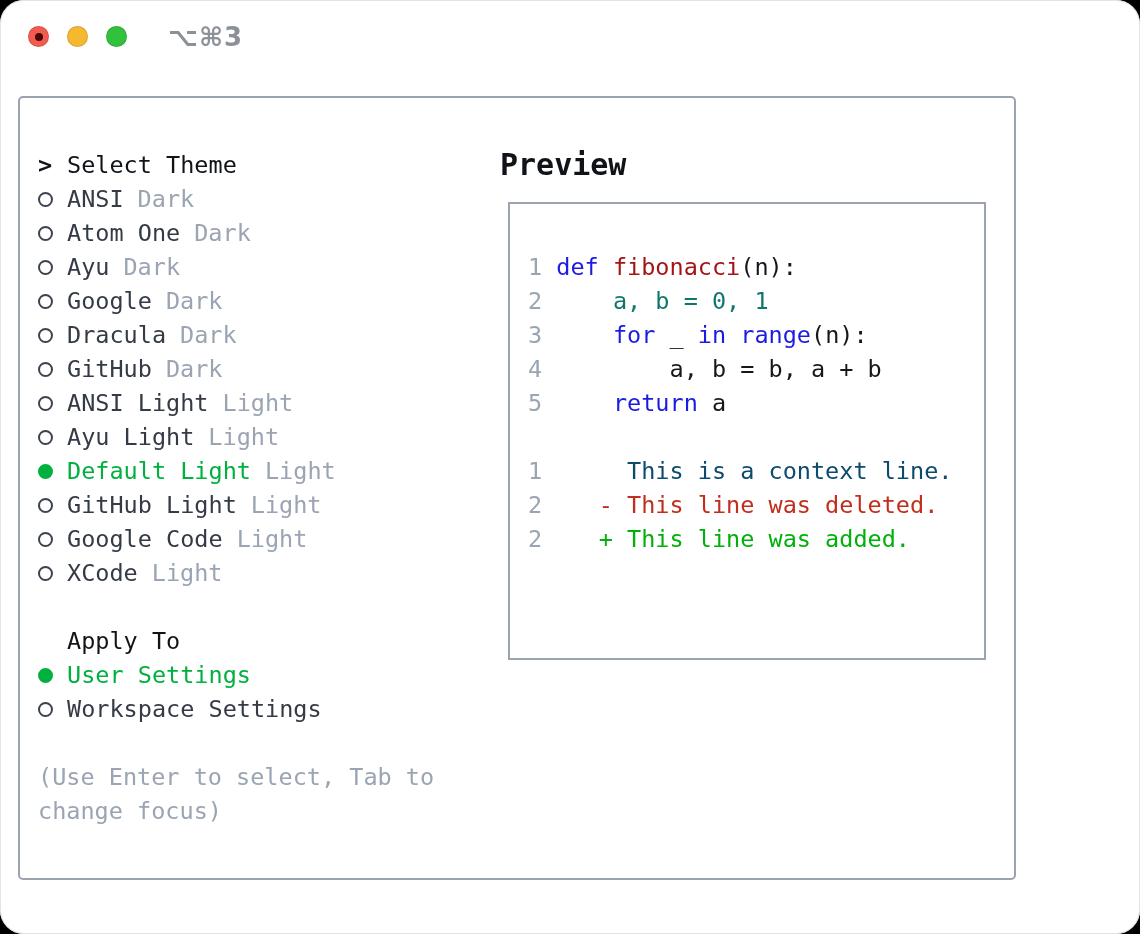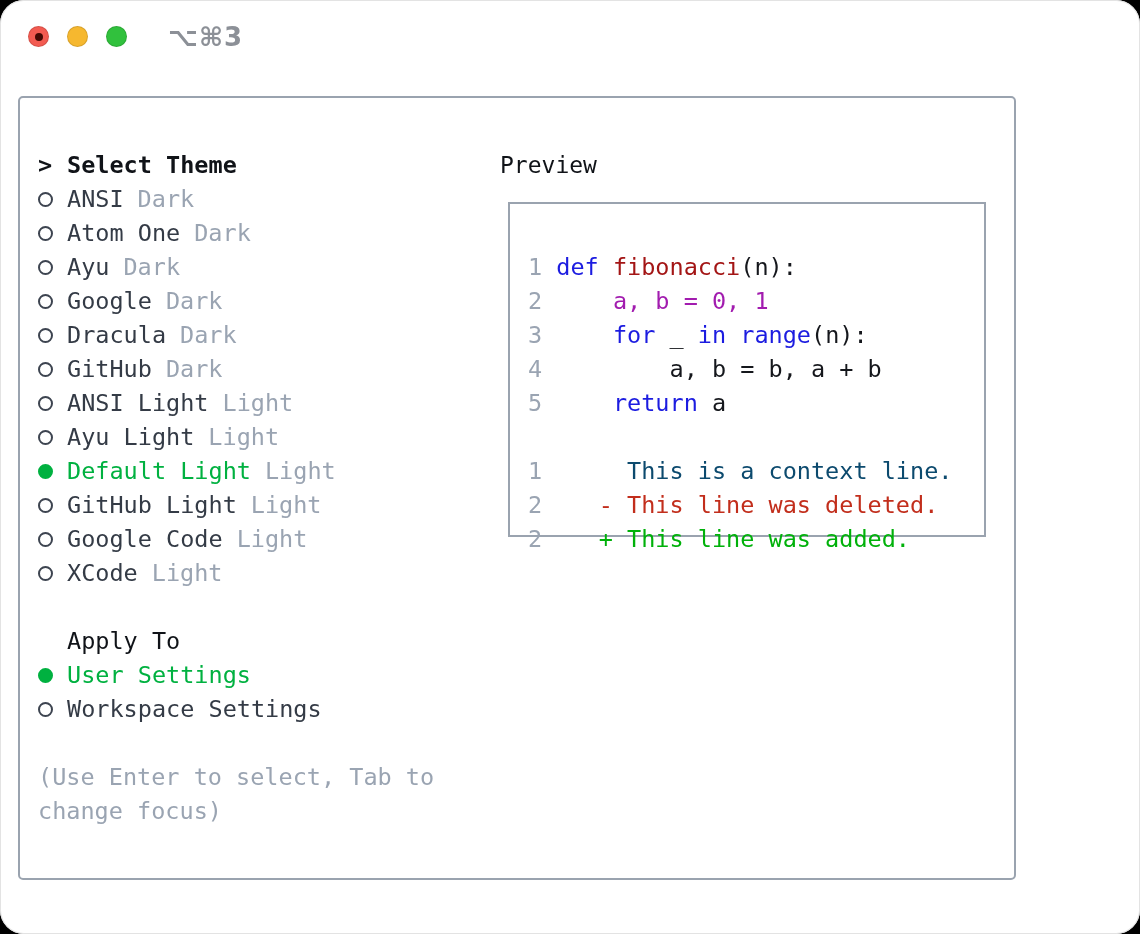--- a/index.html
+++ b/index.html
@@ -28,35 +28,35 @@
     border:2px solid var(--border-gray); border-radius:5px; background:#fff;
   }
   
   .col-left {
     position:absolute; left:38px; top:148px;
     font:23.5px/34px "DejaVu Sans Mono", monospace;
     color:var(--text-dark);
   }
   .row { height:34px; display:flex; align-items:center; white-space:pre; }
   .hdr-prefix { display:inline-block; width:29px; font-weight:700; color:var(--heading); }
-  .hdr-text { font-weight:700; color:var(--heading); }
+  .hdr-text { font-weight:400; color:var(--heading); }
   .radio { flex:none; width:15px; height:15px; border-radius:50%; border:2px solid var(--radio-border); margin-right:14px; }
   .radio.selected { background:var(--accent-green); border-color:var(--accent-green); }
   .opt-name { color:var(--text-dark); }
   .opt-name.selected { color:var(--accent-green); }
   .opt-variant { color:var(--muted); margin-left:14px; }
   .apply-header { padding-left:29px; color:var(--heading); }
   .help-row { color:var(--muted); }
   
   .preview-title {
     position:absolute; left:500px; top:148px; height:34px; line-height:34px;
-    font-size:23px; font-weight:400; color:var(--heading);
+    font-size:30px; font-weight:700; color:var(--heading);
   }
   .preview-box {
-    position:absolute; left:508px; top:202px; width:478px; height:335px;
+    position:absolute; left:508px; top:202px; width:478px; height:458px;
     border:2px solid var(--border-gray); background:#fff;
   }
   .preview-content { position:absolute; left:18px; top:46px; font:23.5px/34px "DejaVu Sans Mono", monospace; }
   .pline { height:34px; white-space:pre; }
 </style>
 </head>
 <body>
 
 <div class="window">
 
@@ -96,21 +96,21 @@
     <div class="row"></div>
     <div class="row help-row">(Use Enter to select, Tab to</div>
     <div class="row help-row">change focus)</div>
   </div>
 
   <div class="preview-title">Preview</div>
   <div class="preview-box">
     <div class="preview-content">
       <div id="code-lines">
           <div class="pline"><span style="color: rgb(154, 164, 178);">1</span><span style="color: rgb(21, 23, 28);"> </span><span style="color: rgb(28, 28, 224);">def</span><span style="color: rgb(21, 23, 28);"> </span><span style="color: rgb(163, 21, 21);">fibonacci</span><span style="color: rgb(21, 23, 28);">(n):</span></div>
-          <div class="pline"><span style="color: rgb(154, 164, 178);">2</span><span style="color: #a21caf;">     a, b = 0, 1</span></div>
+          <div class="pline"><span style="color: rgb(154, 164, 178);">2</span><span style="color: #0f766e;">     a, b = 0, 1</span></div>
           <div class="pline"><span style="color: rgb(154, 164, 178);">3</span><span style="color: rgb(21, 23, 28);">     </span><span style="color: rgb(28, 28, 224);">for</span><span style="color: rgb(21, 23, 28);"> _ </span><span style="color: rgb(28, 28, 224);">in</span><span style="color: rgb(21, 23, 28);"> </span><span style="color: rgb(28, 28, 224);">range</span><span style="color: rgb(21, 23, 28);">(n):</span></div>
           <div class="pline"><span style="color: rgb(154, 164, 178);">4</span><span style="color: rgb(21, 23, 28); margin-top: 40px;">         a, b = b, a + b</span></div>
           <div class="pline"><span style="color: rgb(154, 164, 178);">5</span><span style="color: rgb(21, 23, 28);">     </span><span style="color: rgb(28, 28, 224);">return</span><span style="color: rgb(21, 23, 28);"> a</span></div>
         </div>
       <div class="pline"></div>
       <div id="diff-lines">
           <div class="pline"><span style="color: rgb(154, 164, 178);">1</span><span style="color: #0c4a6e;">      This is a context line.</span></div>
           <div class="pline"><span style="color: rgb(154, 164, 178);">2</span><span style="color: rgb(194, 46, 28);">    - This line was deleted.</span></div>
           <div class="pline"><span style="color: rgb(154, 164, 178);">2</span><span style="color: rgb(0, 177, 10);">    + This line was added.</span></div>
         </div>

